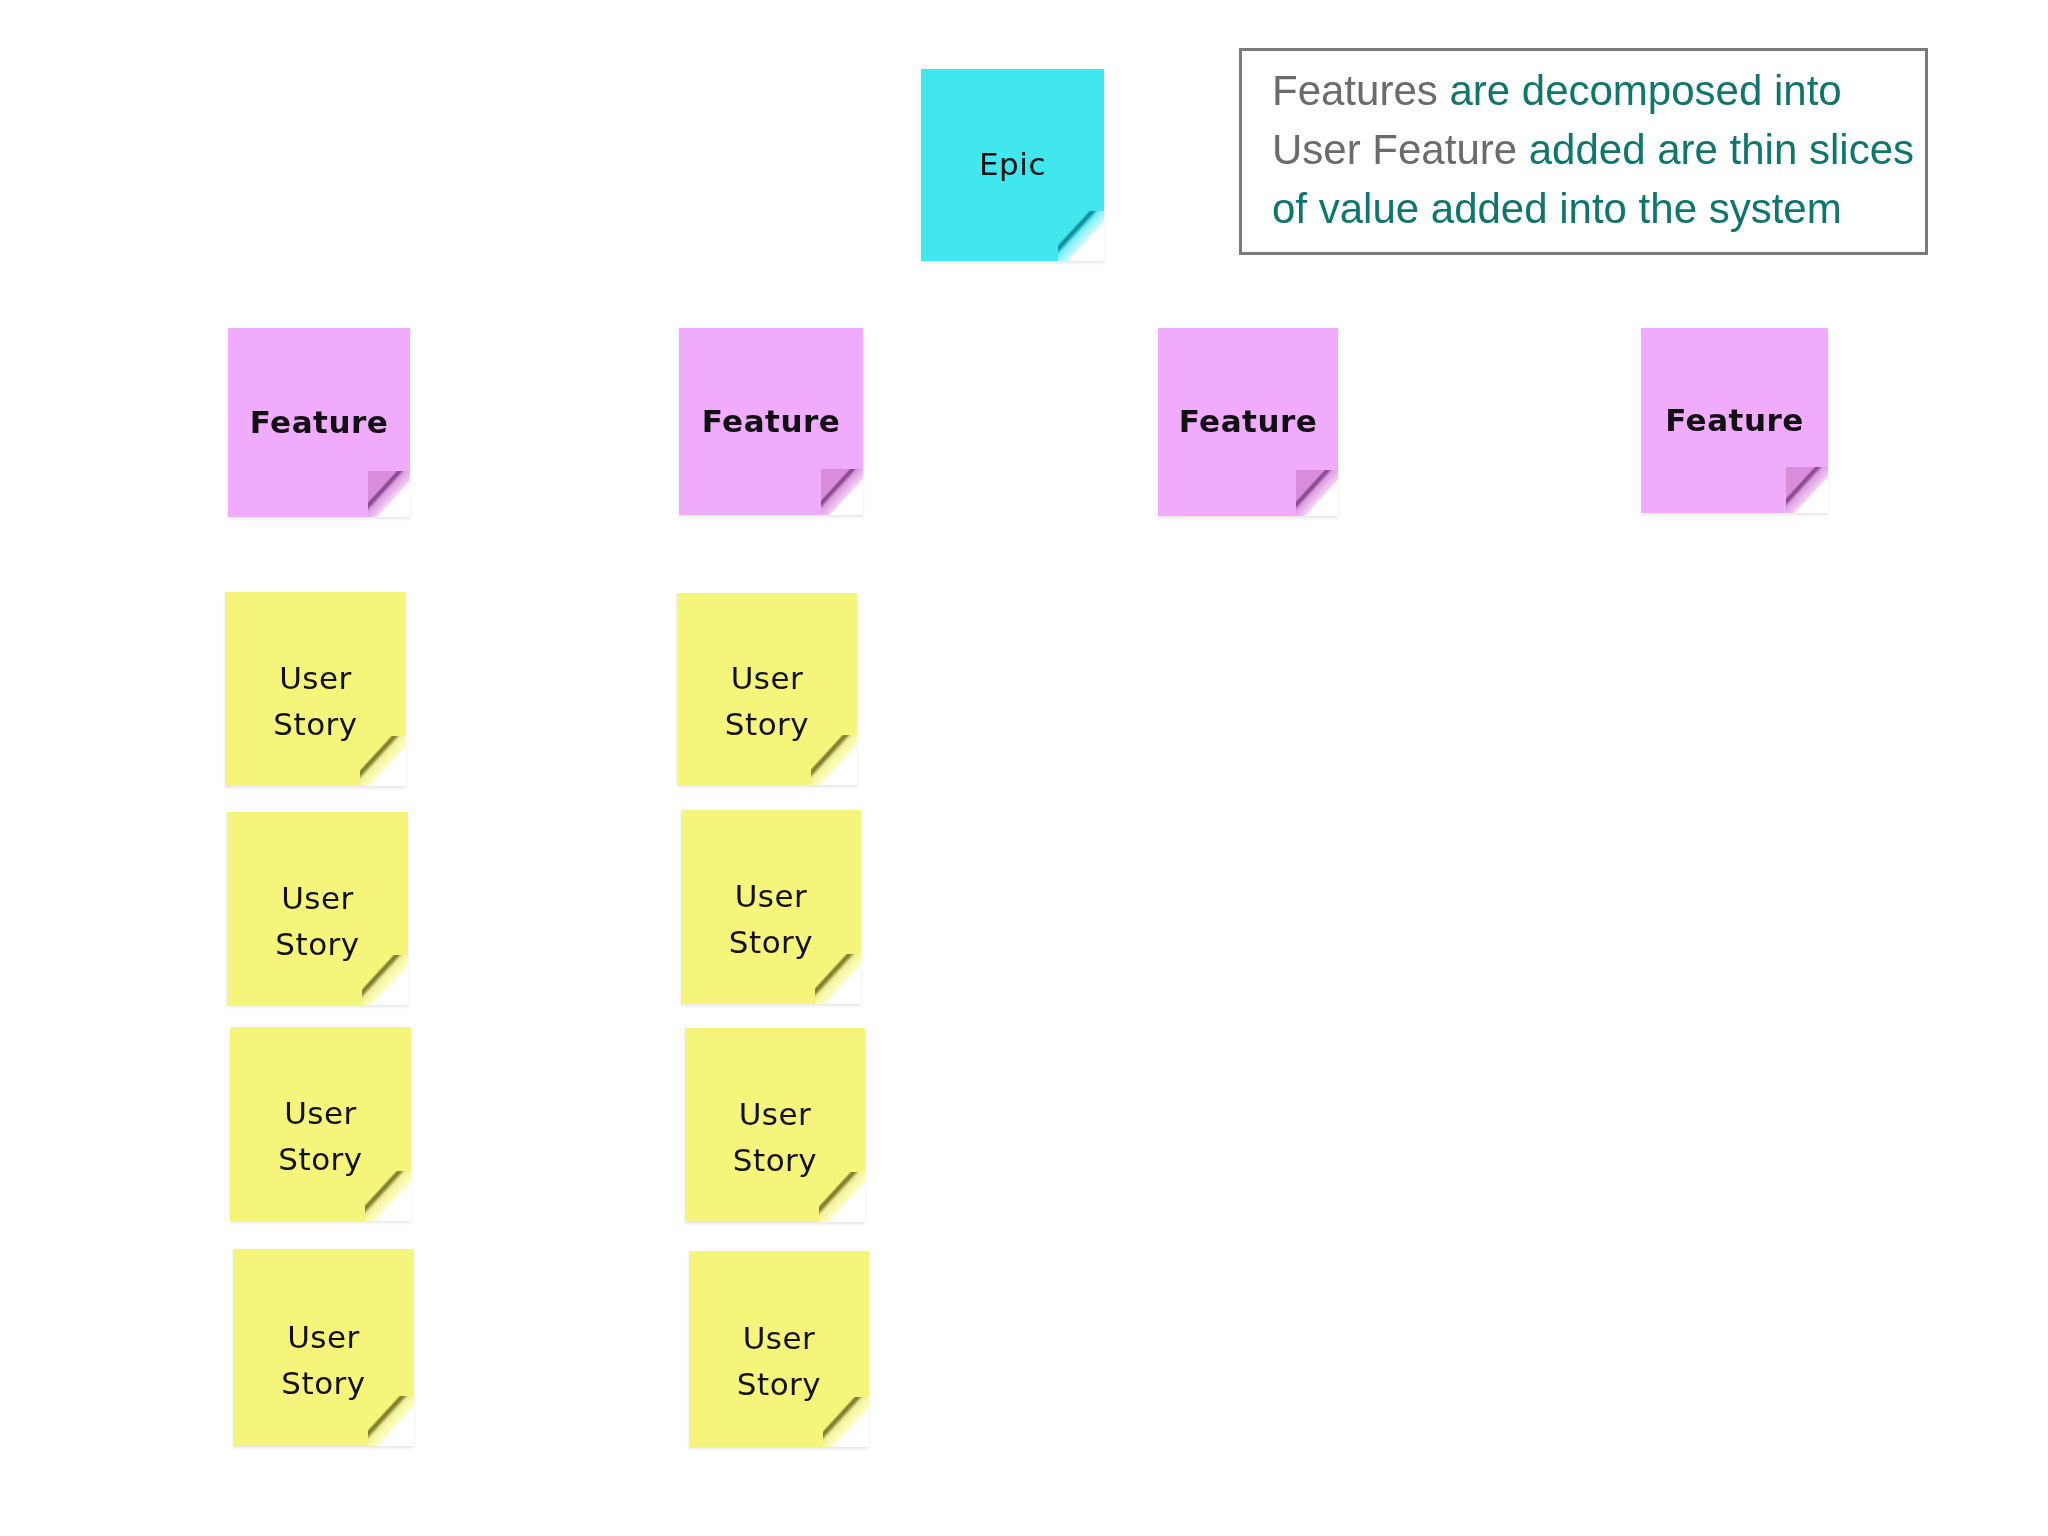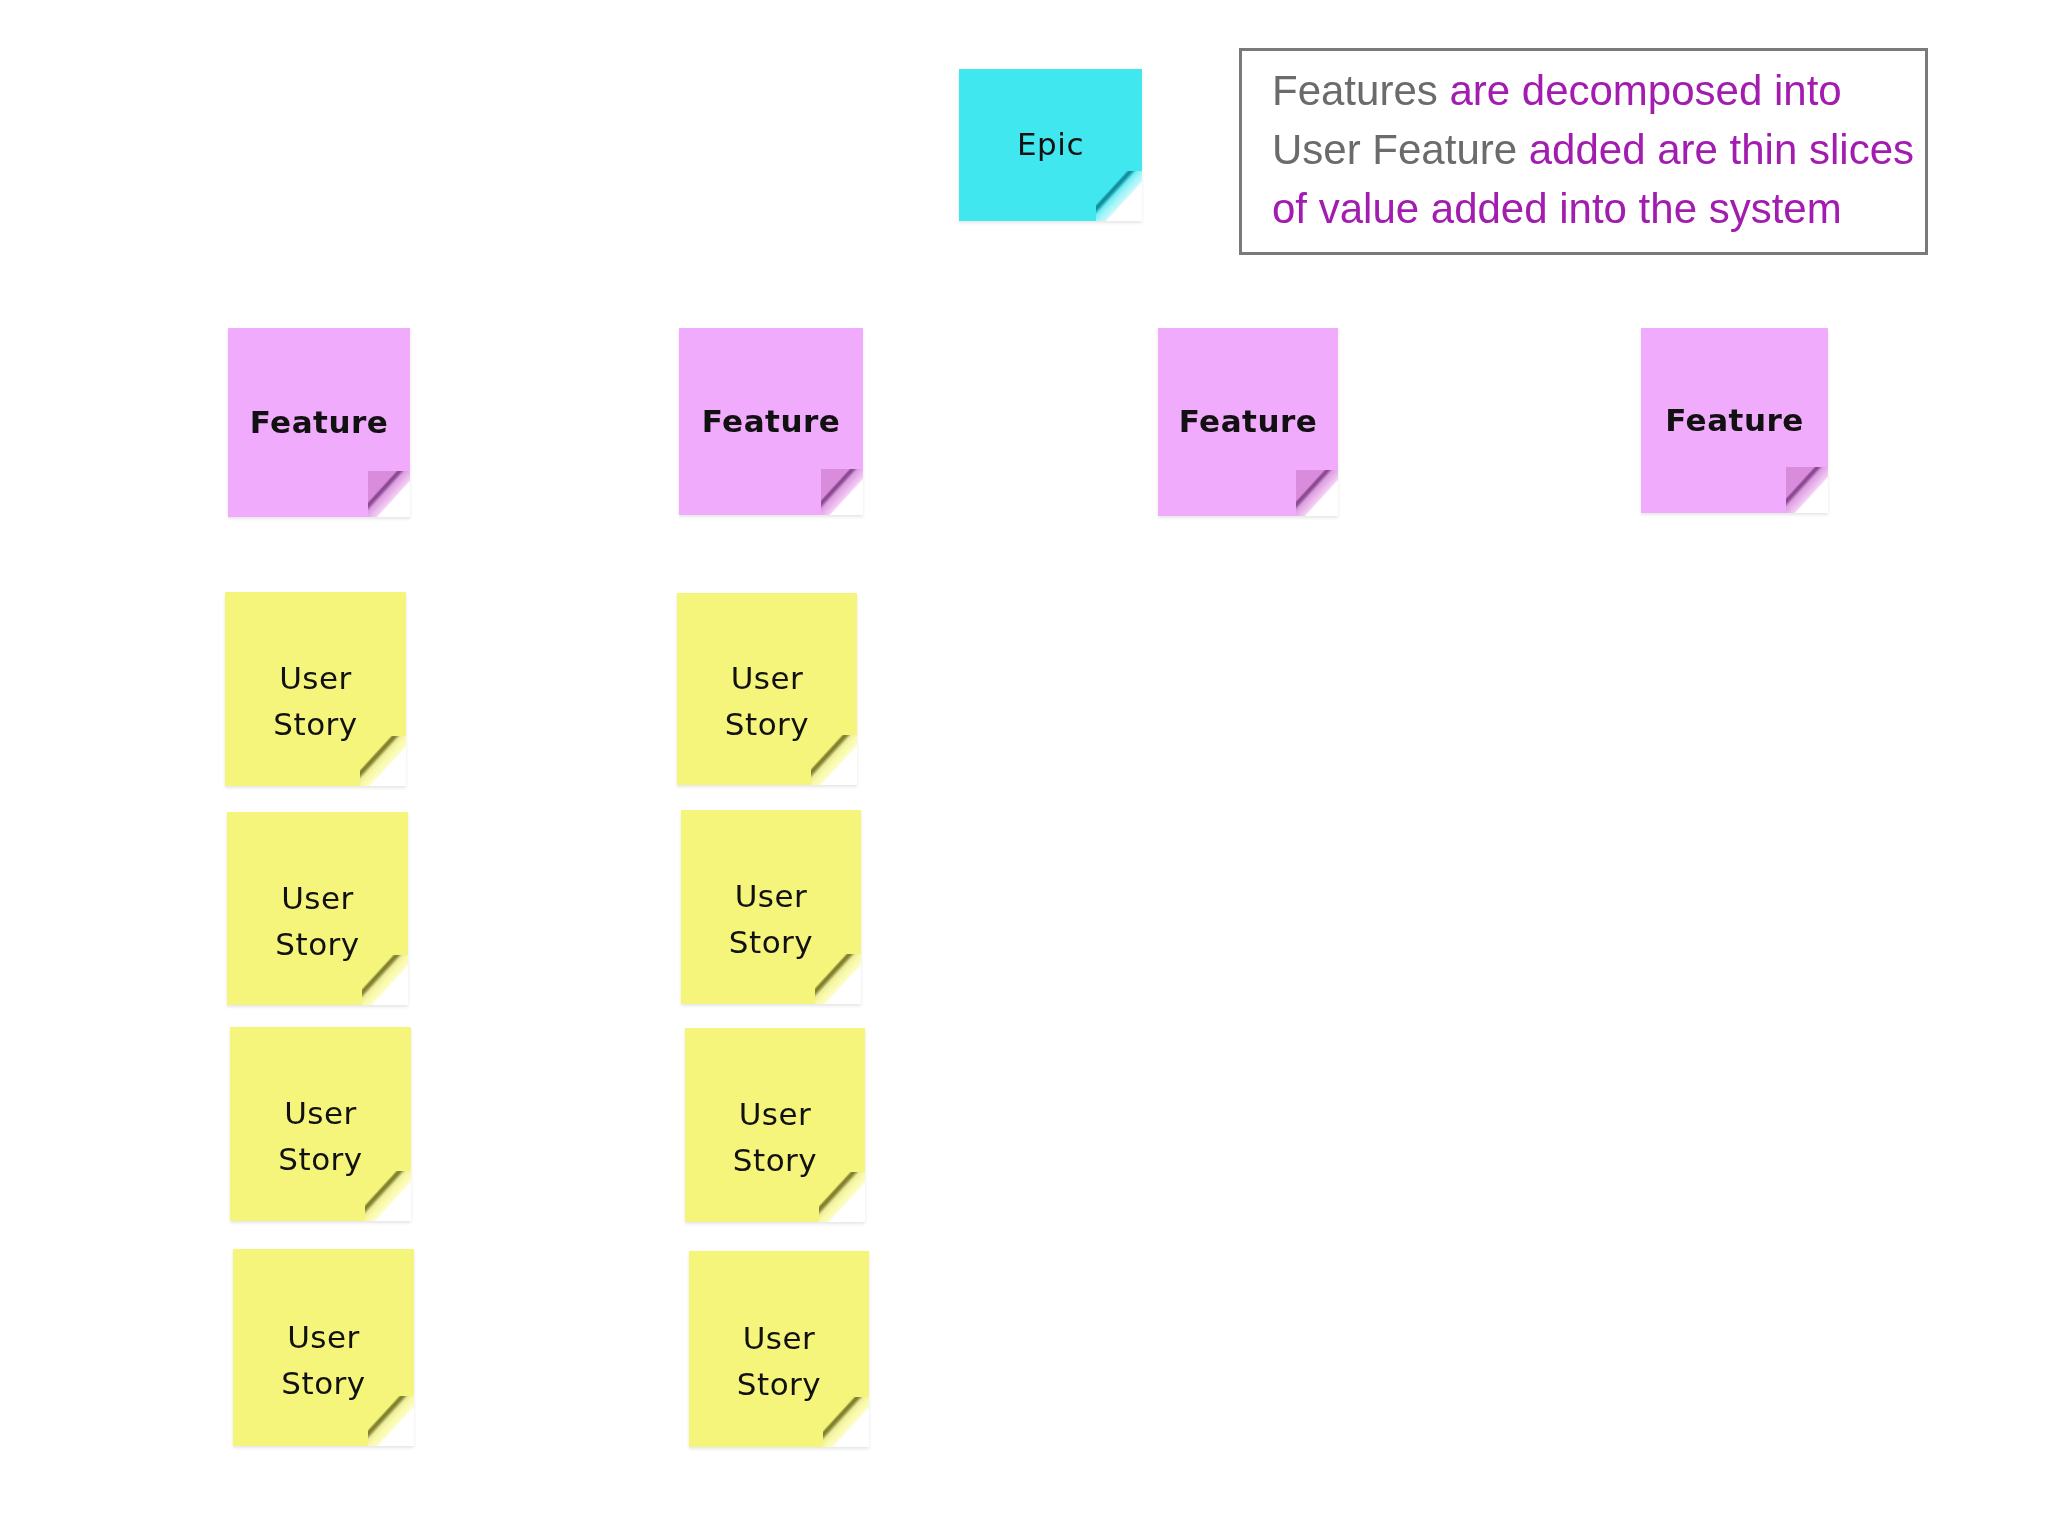--- a/index.html
+++ b/index.html
@@ -84,28 +84,28 @@
     box-sizing: border-box;
     border: 3px solid #7a7a7a;
     background: #ffffff;
     padding: 10px 0 0 30px;
     font-family: "Liberation Sans", sans-serif;
     font-size: 42px;
     line-height: 59px;
     white-space: nowrap;
   }
   .caption .strong { color: #6b6b6b; }
-  .caption .light  { color: #a21caf; }
+  .caption .light  { color: #0f766e; }
 </style>
 </head>
 <body>
 
 <div class="stage">
 
-  <div class="note note--cyan" style="left:959px; top:69px; width:183px; height:152px;">
+  <div class="note note--cyan" style="left:921px; top:69px; width:183px; height:192px;">
     <span class="note-label">Epic</span>
     <span class="fold fold--cyan"></span>
   </div>
 
   <div class="caption">
     <div class="cap-line"><span class="strong">Features</span><span class="light"> are decomposed into</span></div>
     <div class="cap-line"><span class="strong">User Feature</span><span class="light"> added are thin slices</span></div>
     <div class="cap-line"><span class="strong"></span><span class="light">of value added into the system</span></div>
   </div>
 

